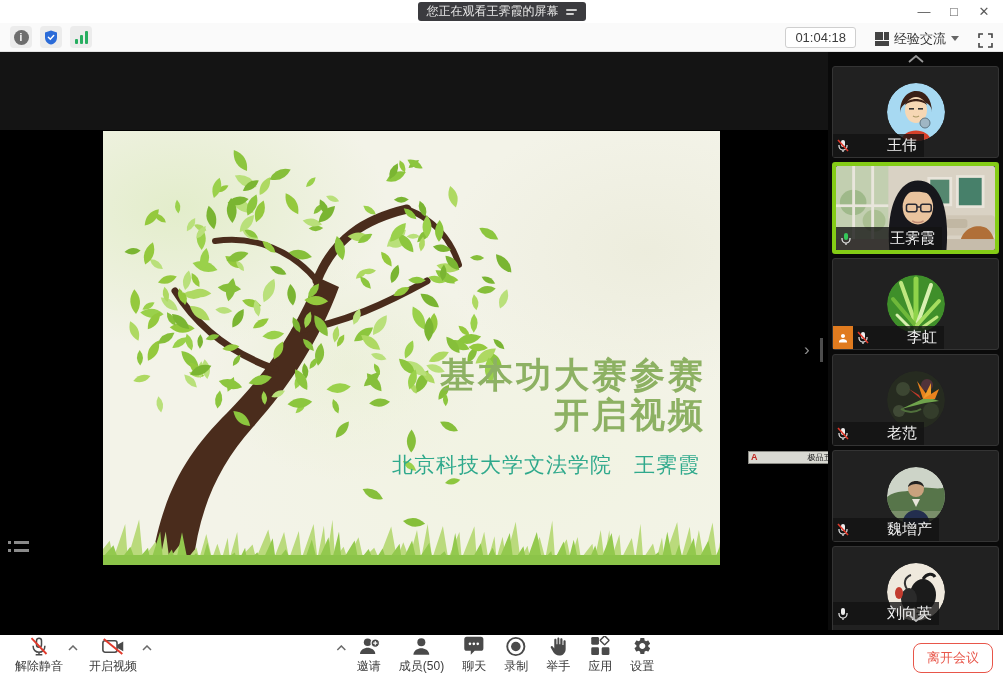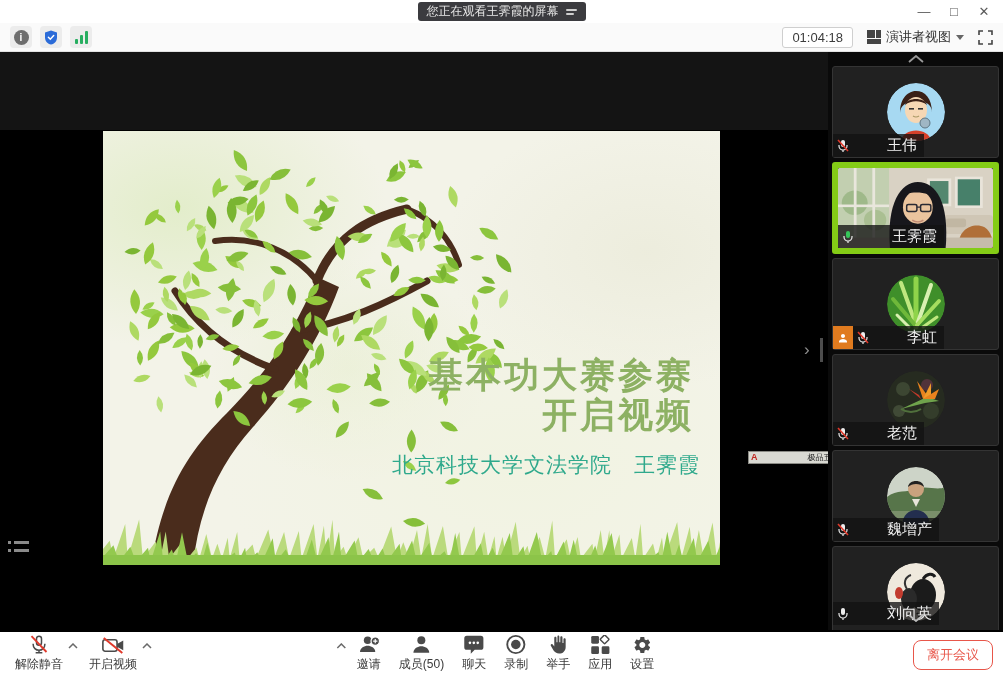--- a/index.html
+++ b/index.html
@@ -23,39 +23,39 @@
   .topbar { position:absolute; left:0; top:23px; width:1003px; height:29px; background:#fafafa;
     border-bottom:1px solid #e2e2e2; display:flex; align-items:center; justify-content:space-between;
     padding:0 10px; }
   .topbar-left { display:flex; gap:8px; }
   .chip { width:22px; height:22px; background:#ececec; border-radius:4px; display:flex;
     align-items:center; justify-content:center; }
   .info-circle { width:15px; height:15px; border-radius:50%; background:#6d6d6d; color:#fff;
     font-size:10px; font-weight:bold; display:flex; align-items:center; justify-content:center; }
   .sig-bars { display:flex; align-items:flex-end; gap:2px; height:13px; }
   .sig-bars i { display:block; width:3px; border-radius:1px; }
-  .topbar-right { display:flex; align-items:center; gap:14px; }
+  .topbar-right { display:flex; align-items:flex-end; gap:19px; }
   .timer-box { border:1px solid #cfcfcf; background:#fff; border-radius:3px; padding:2px 9px;
     font-size:13px; color:#3c3c3c; }
   .view-btn { display:flex; align-items:center; gap:5px; font-size:13px; color:#333; }
 
   
   .main { position:absolute; left:0; top:52px; width:1003px; height:578px; background:#000; }
   .main-topband { position:absolute; left:0; top:0; width:828px; height:78px; background:#141414; }
 
   .slide { position:absolute; left:103px; top:79px; width:617px; height:434px;
     background-color:#f3f3e8;
     background-image:
       radial-gradient(ellipse 300px 200px at 12% 18%, rgba(224,236,198,.85), transparent 70%),
       radial-gradient(ellipse 280px 190px at 88% 28%, rgba(236,236,220,.9), transparent 72%),
       radial-gradient(ellipse 420px 250px at 68% 78%, rgba(241,243,225,.9), transparent 72%),
       radial-gradient(ellipse 200px 160px at 40% 55%, rgba(230,238,206,.6), transparent 70%);
     overflow:hidden; }
   .slide svg.art { position:absolute; left:0; top:0; }
-  .slide-title { position:absolute; right:26px; top:224px; text-align:right;
+  .slide-title { position:absolute; right:14px; top:224px; text-align:right;
     color:#8db163; font-weight:bold; font-size:35px; line-height:1.14; letter-spacing:3px; }
   .slide-sub { position:absolute; right:20px; top:320px; text-align:right;
     color:#2fa98c; font-size:21px; letter-spacing:1px;margin-left:21px; }
 
   .ime-bar { position:absolute; left:748px; top:399px; height:13px; display:flex; align-items:center;
     background:#d9d9d2; border:1px solid #8a8a84; padding:0 2px; gap:2px; }
   .ime-a { color:#c0261f; font-size:9px; font-weight:bold; line-height:1; }
   .ime-t { font-size:8px; color:#222; line-height:1; white-space:nowrap;padding-left:48px; }
   .ime-k { width:8px; height:7px; background:#c8c8c0; border:1px solid #88888a; }
 
@@ -66,34 +66,34 @@
 
   .stage-next { position:absolute; left:804px; top:288px; color:#909090; font-size:17px; }
   .stage-scroll { position:absolute; left:820px; top:286px; width:3px; height:24px; background:#4d4d4d; }
 
   
   .sidebar { position:absolute; left:828px; top:0; width:175px; height:578px; background:#0a0a0a;
     overflow:hidden; }
   .tiles { padding-top:14px; }
   .tile { position:relative; width:167px; height:92px; margin:0 4px 4px 4px; background:#212121;
     border:1px solid #343434; border-radius:3px; display:flex; align-items:center; justify-content:center; }
-  .tile.active { border:6px solid #84cc16; }
+  .tile.active { border:4px solid #84cc16; }
   .tile .vid { position:absolute; inset:0; width:100%; height:100%; border-radius:2px; }
   .avatar { width:58px; height:58px; border-radius:50%; overflow:hidden; }
   .name-tag { position:absolute; left:0; bottom:0; display:flex; align-items:stretch; }
   .name-tag .inner { display:flex; align-items:center; gap:4px; background:rgba(18,18,18,.78);
     padding:2px 7px 2px 4px; }
   .name-tag .nm { color:#f0f0f0; font-size:15px; white-space:nowrap;margin-left:34px; }
   .host-badge { width:20px; background:#e07b1f; display:flex; align-items:center; justify-content:center; }
   .chev { position:absolute; left:50%; transform:translateX(-50%); }
   .chev.up { top:3px; } .chev.down { bottom:8px; }
 
   
   .bottombar { position:absolute; left:0; top:630px; width:1003px; height:44px; background:#fff;
-    border-top:2px solid #000000; display:flex; align-items:center; }
+    border-top:5px solid #000000; display:flex; align-items:center; }
   .bb-left { display:flex; margin-left:6px; }
   .bb-center { position:absolute; left:50%; transform:translateX(-50%); display:flex; }
   .bb-item { display:flex; flex-direction:column; align-items:center; justify-content:center;
     padding:2px 9px 1px 9px; cursor:default; position:relative; }
   .bb-item .ic { height:21px; display:flex; align-items:center; justify-content:center; }
   .bb-item .lb { font-size:12px; color:#3a3a3a; margin-top:1px; white-space:nowrap; }
   .bb-caret { align-self:center; margin:0 2px 14px -4px; }
   .leave-btn { position:absolute; right:10px; top:8px; border:1px solid #e8564a; color:#e8564a;
     background:#fff; border-radius:8px; padding:5px 13px; font-size:13px; }
 </style>
@@ -135,21 +135,21 @@
     </div>
   </div>
   <div class="topbar-right">
     <div class="timer-box">01:04:18</div>
     <div class="view-btn">
       <svg width="14" height="14" viewBox="0 0 14 14">
         <rect x="0" y="0" width="8" height="8" fill="#444"></rect>
           <rect x="9" y="0" width="5" height="8" fill="#444"></rect>
         <rect x="0" y="9" width="14" height="5" fill="#444"></rect>
       </svg>
-      <span>演讲者视图</span>
+      <span>经验交流</span>
       <svg width="8" height="5" viewBox="0 0 8 5">
         <path d="M0 0 L4 5 L8 0 Z" fill="#666"></path>
         </svg>
     </div>
     <svg width="15" height="15" viewBox="0 0 15 15">
       <path d="M1 5 V1 H5 M10 1 H14 V5 M14 10 V14 H10 M5 14 H1 V10" stroke="#444" stroke-width="1.6" fill="none"></path>
     </svg>
   </div>
 </div>
 

